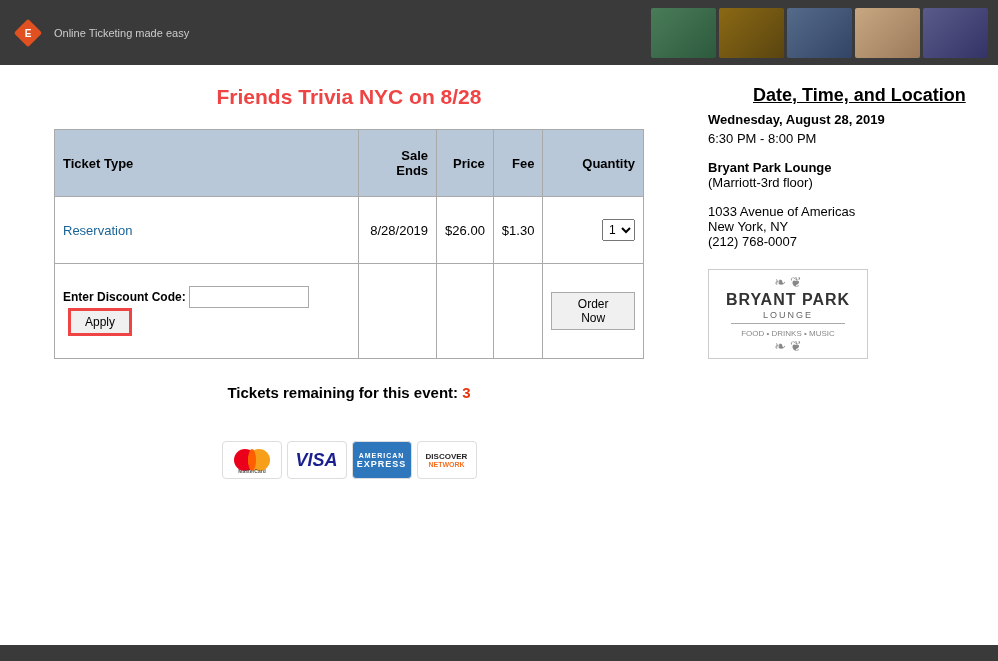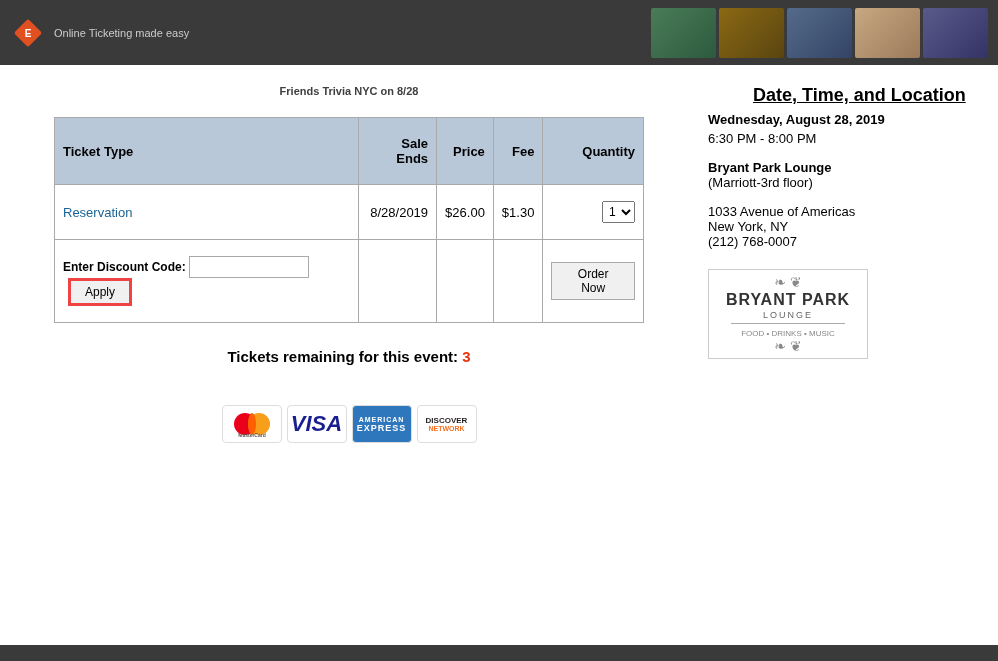--- a/index.html
+++ b/index.html
@@ -61,45 +61,45 @@
       padding-right: 20px;
     }
     .right-section {
       width: 280px;
       padding-left: 20px;
     }
 
     
     .event-title {
       text-align: center;
-      font-size: 11px;
+      font-size: 21px;
       font-weight: bold;
       margin-bottom: 20px;
-      color: #404040;
+      color: #ef4444;
     }
 
     
     .ticket-table {
       width: 590px;
       border-collapse: collapse;
       margin: 0 auto;
       font-size: 13px;
     }
     .ticket-table th {
       background: #b8c8d8;
       border: 1px solid #aaa;
       padding: 18px 8px;
       text-align: left;
       font-weight: bold;
       color: #000;
     }
     .ticket-table th.right { text-align: right; }
     .ticket-table td {
       border: 1px solid #aaa;
-      padding: 16px 8px;
+      padding: 22px 8px;
       vertical-align: middle;
     }
     .ticket-table td.right { text-align: right; }
     .reservation-link {
       color: #1a6496;
       text-decoration: none;
     }
     .quantity-select {
       padding: 2px;
       font-size: 12px;
@@ -342,21 +342,21 @@
         <svg width="54" height="34" viewBox="0 0 54 34">
           <rect width="54" height="34" rx="3" fill="white"></rect>
           <circle cx="20" cy="17" r="11" fill="#EB001B"></circle>
           <circle cx="34" cy="17" r="11" fill="#F79E1B"></circle>
           <ellipse cx="27" cy="17" rx="4" ry="11" fill="#FF5F00"></ellipse>
           <text x="27" y="30" text-anchor="middle" font-size="5" fill="#555">MasterCard</text>
         </svg>
       </div>
 
       <div class="card-icon visa-icon">
-        <span style="font-size:22px; font-weight:900; font-style:italic; color:#1a1f8f;">VISA</span>
+        <span style="font-size:18px; font-weight:900; font-style:italic; color:#1a1f8f;">VISA</span>
       </div>
 
       <div class="card-icon amex-icon" style="flex-direction:column; background:#2E77BC;">
         <span style="color:#fff; font-size:7px; font-weight:bold; letter-spacing:1px;">AMERICAN</span>
         <span style="color:#fff; font-size:9px; font-weight:bold; letter-spacing:1px;">EXPRESS</span>
       </div>
 
       <div class="card-icon discover-icon" style="background:#fff; flex-direction:column;">
         <span style="color:#231f20; font-size:8px; font-weight:bold;">DISCOVER</span>
         <span style="color:#f76f20; font-size:7px;">NETWORK</span>

